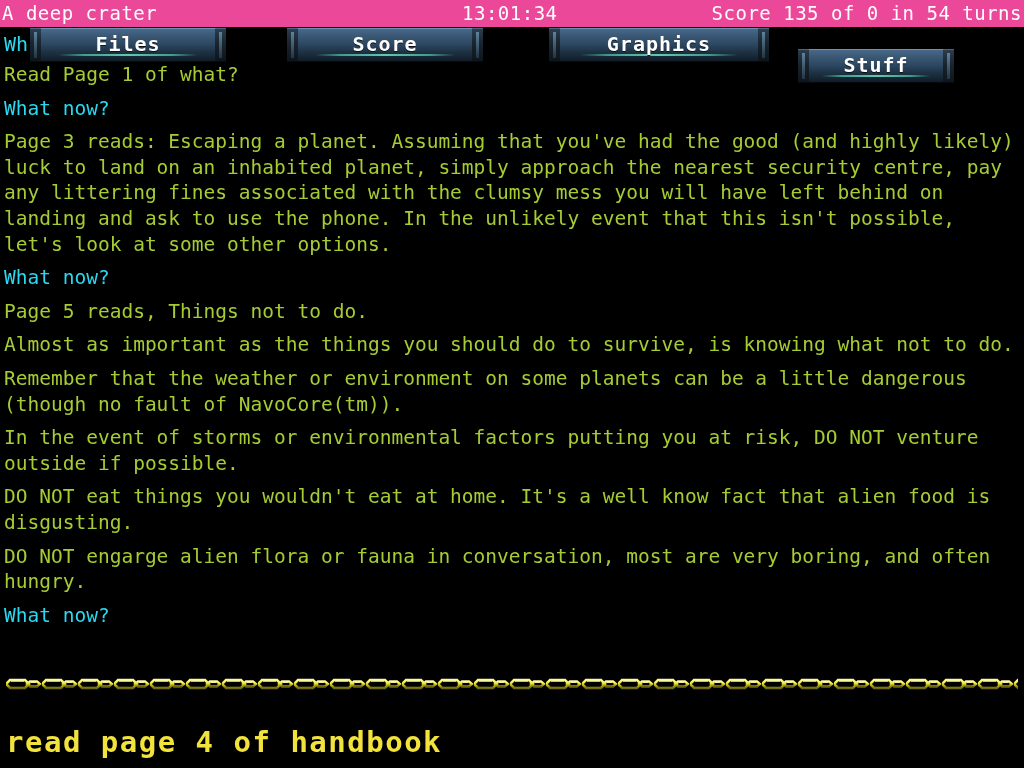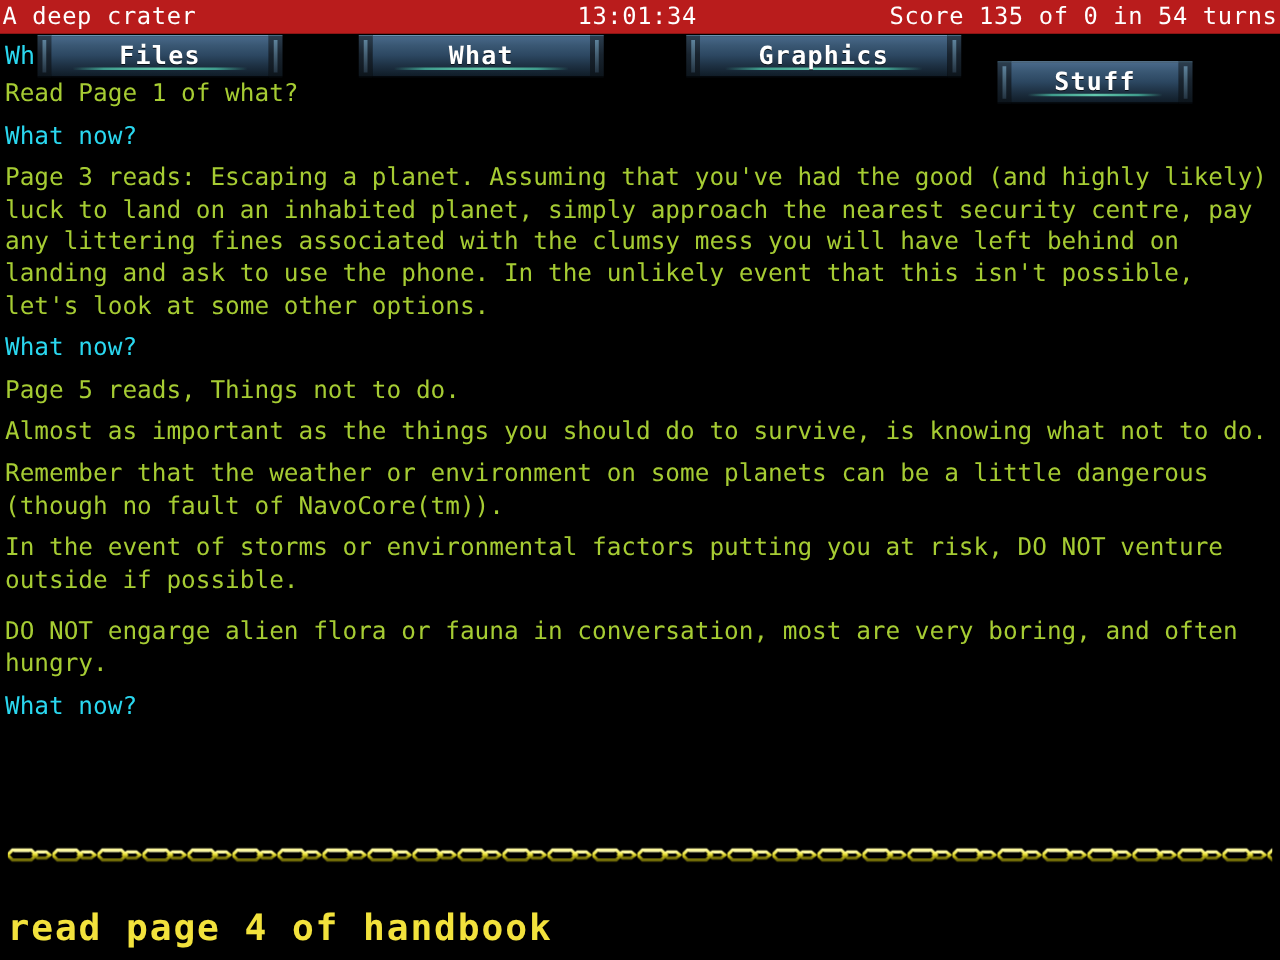--- a/index.html
+++ b/index.html
@@ -22,21 +22,21 @@
     height: 768px;
     background: #000000;
   }
 
   
   .statusbar {
     position: absolute;
     left: 0; top: 0;
     width: 1024px;
     height: 27px;
-    background: #b91c1c;
+    background: #ec4899;
     color: #ffffff;
     font-family: "DejaVu Sans Mono", monospace;
     font-size: 19px;
     line-height: 27px;
     white-space: pre;
   }
   .status-loc {
     position: absolute;
     left: 2px; top: 0;
     letter-spacing: 0.5px;
@@ -214,21 +214,21 @@
       <div class="cap"></div>
       <div class="btn-body">
         <span class="btn-label">Files</span>
       </div>
       <div class="cap"></div>
     </div>
 
     <div class="menu-btn" style="left:287px; width:196px;">
       <div class="cap"></div>
       <div class="btn-body">
-        <span class="btn-label">What</span>
+        <span class="btn-label">Score</span>
       </div>
       <div class="cap"></div>
     </div>
 
     <div class="menu-btn" style="left:525px; width:220px;padding-left:24px;">
       <div class="cap"></div>
       <div class="btn-body">
         <span class="btn-label">Graphics</span>
       </div>
       <div class="cap"></div>
@@ -253,20 +253,21 @@
       <div class="tline t-prompt">What now?</div>
       <div class="t-gap"></div>
       <div class="tline t-out">Page 5 reads, Things not to do.</div>
       <div class="t-gap"></div>
       <div class="tline t-out">Almost as important as the things you should do to survive, is knowing what not to do.</div>
       <div class="t-gap"></div>
       <div class="tline t-out">Remember that the weather or environment on some planets can be a little dangerous (though no fault of NavoCore(tm)).</div>
       <div class="t-gap"></div>
       <div class="tline t-out">In the event of storms or environmental factors putting you at risk, DO NOT venture outside if possible.</div>
       <div class="t-gap"></div>
+      <div class="tline t-out">DO NOT eat things you wouldn't eat at home. It's a well know fact that alien food is disgusting.</div>
       <div class="t-gap"></div>
       <div class="tline t-out">DO NOT engarge alien flora or fauna in conversation, most are very boring, and often hungry.</div>
       <div class="t-gap"></div>
       <div class="tline t-prompt">What now?</div>
     </div>
 
   <div class="divider-wrap">
     <svg class="divider" viewBox="0 0 1012 18" preserveAspectRatio="none">
       <defs>
         <linearGradient id="chainGrad" x1="0" y1="0" x2="0" y2="1">

